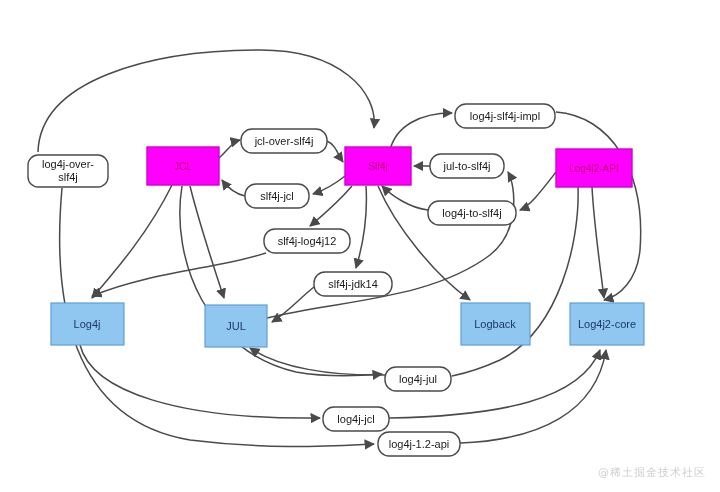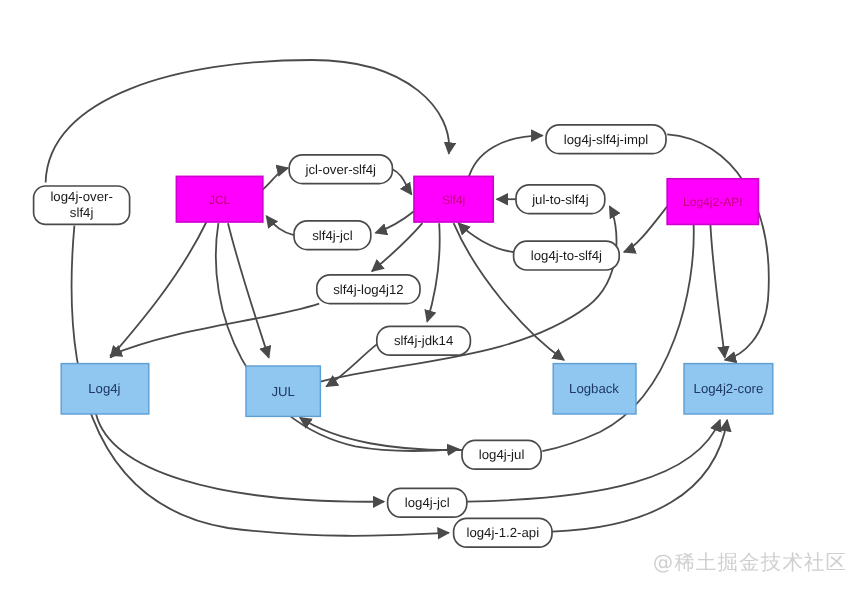--- a/index.html
+++ b/index.html
@@ -64,21 +64,21 @@
     font-size: 11px;
     fill: #1a1a1a;
     text-anchor: middle;
     dominant-baseline: middle;
   }
   .watermark {
     position: absolute;
     right: 14px;
     bottom: 12px;
     font-family: "DejaVu Sans", sans-serif;
-    font-size: 17px;
+    font-size: 11px;
     color: #cfcfcf;
     letter-spacing: 1px;
     user-select: none;
   }
 </style>
 </head>
 <body>
 
 <div id="canvas-wrap">
 

